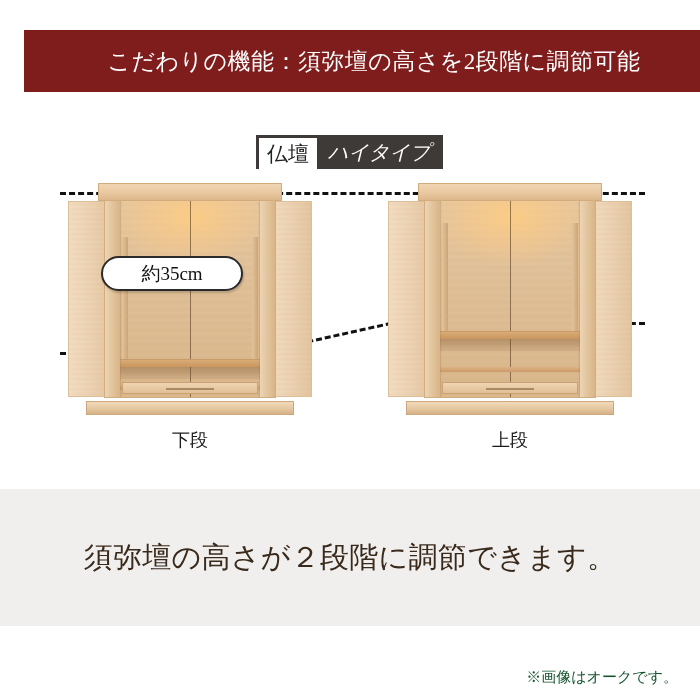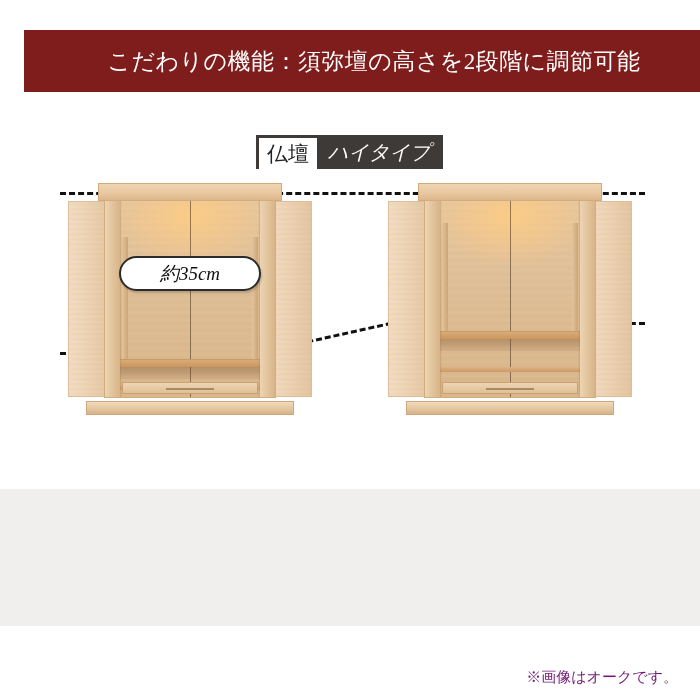--- a/index.html
+++ b/index.html
@@ -271,21 +271,21 @@
     display: flex;
     align-items: center;
     justify-content: center;
     font-size: 19px;
     color: #111111;
     z-index: 20;
     box-shadow: 1px 2px 2px rgba(0,0,0,0.18);
     font-family: "Liberation Serif", "DejaVu Serif", serif;
     white-space: nowrap;
   }
-  .pill.left  { left: 119px; top: 81px; width: 138px; font-style: italic; }
+  .pill.left  { left: 101px; top: 81px; width: 138px; }
   .pill.right { left: 453px; top: 66px; width: 138px; }
 
   
   .caption {
     position: absolute;
     top: 253px;
     width: 244px;
     text-align: center;
     font-size: 18px;
     color: #1a1a1a;
@@ -315,21 +315,21 @@
     white-space: nowrap;
     font-family: "Liberation Serif", "DejaVu Serif", serif;
   }
 
   
   .footnote {
     position: absolute;
     right: 22px;
     top: 668px;
     font-size: 15px;
-    color: #701a75;
+    color: #14532d;
     font-family: "Liberation Serif", "DejaVu Serif", serif;
     white-space: nowrap;
     margin-left: 12px;
   }
 </style>
 </head>
 <body>
 
 <div class="header-band">
   <div class="header-title">こだわりの機能：須弥壇の高さを2段階に調節可能</div>
@@ -401,18 +401,21 @@
       </div>
       <div class="stile l"></div>
       <div class="stile r"></div>
     </div>
 
     <div class="plinth"></div>
   </div>
 
   <div class="pill left">約35cm</div>
 
+  <div class="caption left">下段</div>
+  <div class="caption right">上段</div>
 </div>
 
 <div class="message-band">
+  <div class="message-line">須弥壇の高さが２段階に調節できます。</div>
 </div>
 
 <div class="footnote">※画像はオークです。</div>
 
 </body></html>

